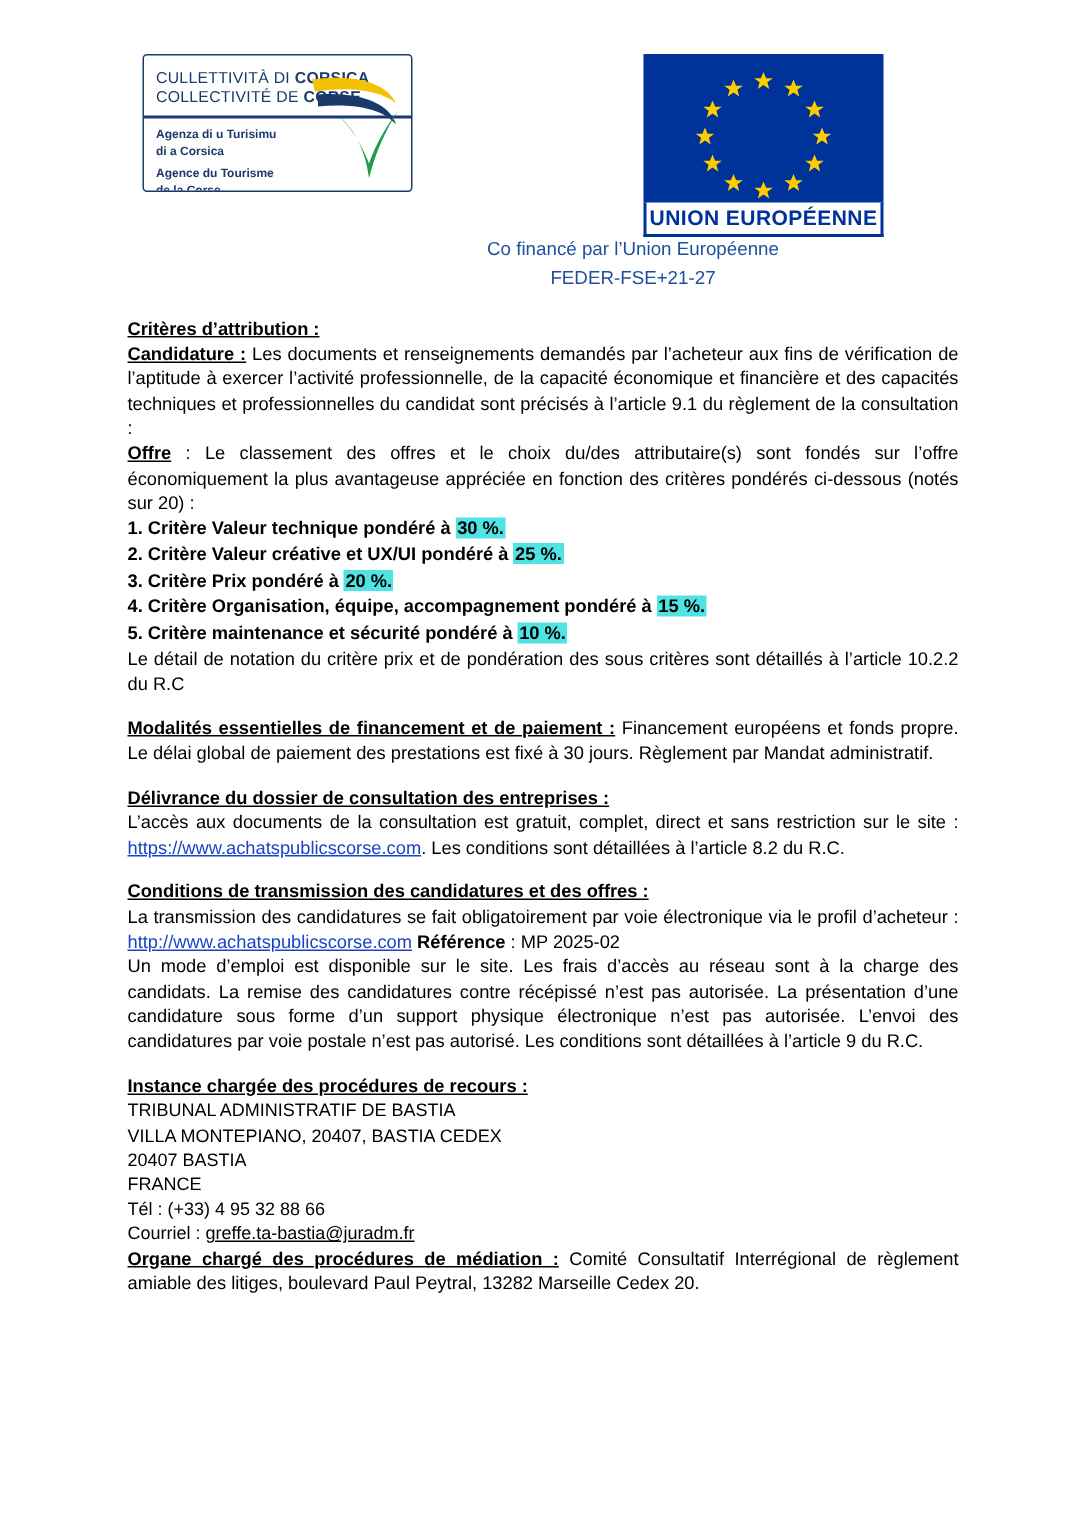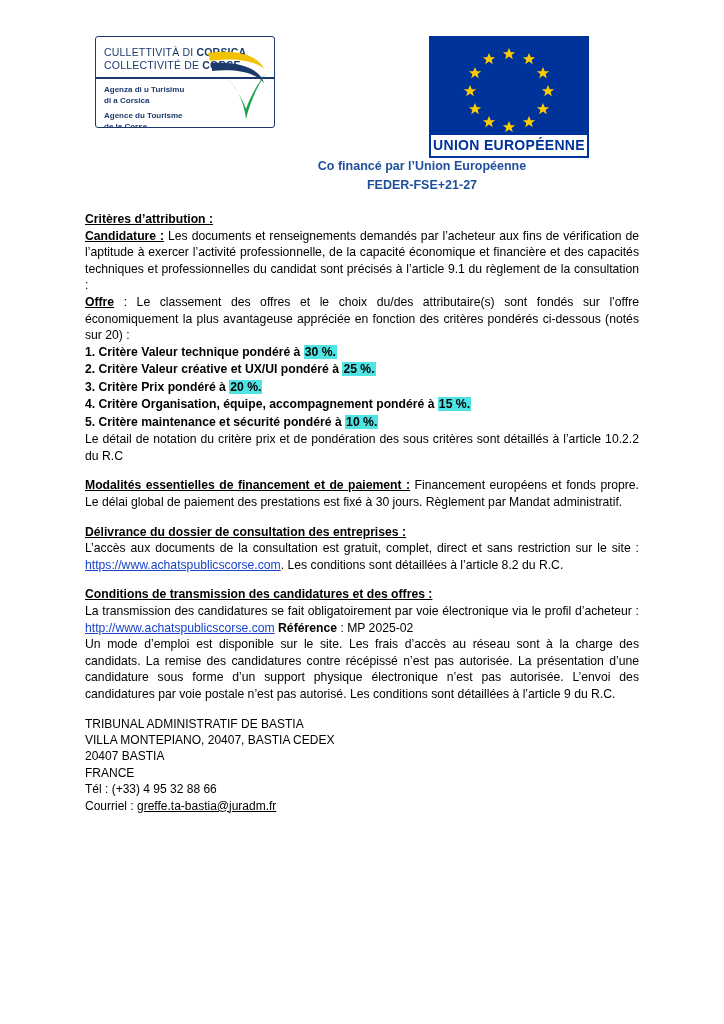--- a/index.html
+++ b/index.html
@@ -116,21 +116,20 @@
     position: relative;
     margin-left: 100px;
   }
 
   .cofinance {
     text-align: center;
     color: #1f4e9c;
     font-size: 12.5px;
     line-height: 19px;
     margin: 22px 0 0 120px;
-    font-weight: bold;
   }
 
   
   .content {
     margin-top: 16px;
     font-size: 12.2px;
     line-height: 16.6px;
     text-align: justify;
   }
   .content p {
@@ -273,26 +272,28 @@
     <p><span>L’accès aux documents de la consultation est gratuit, complet, direct et sans restriction sur le site : </span><a class="link" href="#">https://www.achatspublicscorse.com</a><span>. Les conditions sont détaillées à l’article 8.2 du R.C.</span></p>
 
     <div class="spacer-md"></div>
 
     <p class="b u">Conditions de transmission des candidatures et des offres :</p>
     <p><span>La transmission des candidatures se fait obligatoirement par voie électronique via le profil d’acheteur : </span><a class="link" href="#">http://www.achatspublicscorse.com</a> <span class="b">Référence</span><span> : MP 2025-02</span></p>
     <p>Un mode d’emploi est disponible sur le site. Les frais d’accès au réseau sont à la charge des candidats. La remise des candidatures contre récépissé n’est pas autorisée. La présentation d’une candidature sous forme d’un support physique électronique n’est pas autorisée. L’envoi des candidatures par voie postale n’est pas autorisé. Les conditions sont détaillées à l’article 9 du R.C.</p>
 
     <div class="spacer-md"></div>
 
+    <p class="b u">Instance chargée des procédures de recours :</p>
     <div>
       <div class="addr-line">TRIBUNAL ADMINISTRATIF DE BASTIA</div>
       <div class="addr-line">VILLA MONTEPIANO, 20407, BASTIA CEDEX</div>
       <div class="addr-line">20407 BASTIA</div>
       <div class="addr-line">FRANCE</div>
       <div class="addr-line">Tél : (+33) 4 95 32 88 66</div>
       <div class="addr-line"><span>Courriel : </span><span class="u">greffe.ta-bastia@juradm.fr</span></div>
     </div>
 
+    <p><span class="b u">Organe chargé des procédures de médiation :</span><span> Comité Consultatif Interrégional de règlement amiable des litiges, boulevard Paul Peytral, 13282 Marseille Cedex 20.</span></p>
 
   </div>
 
 
 </div>
 
 </body></html>

